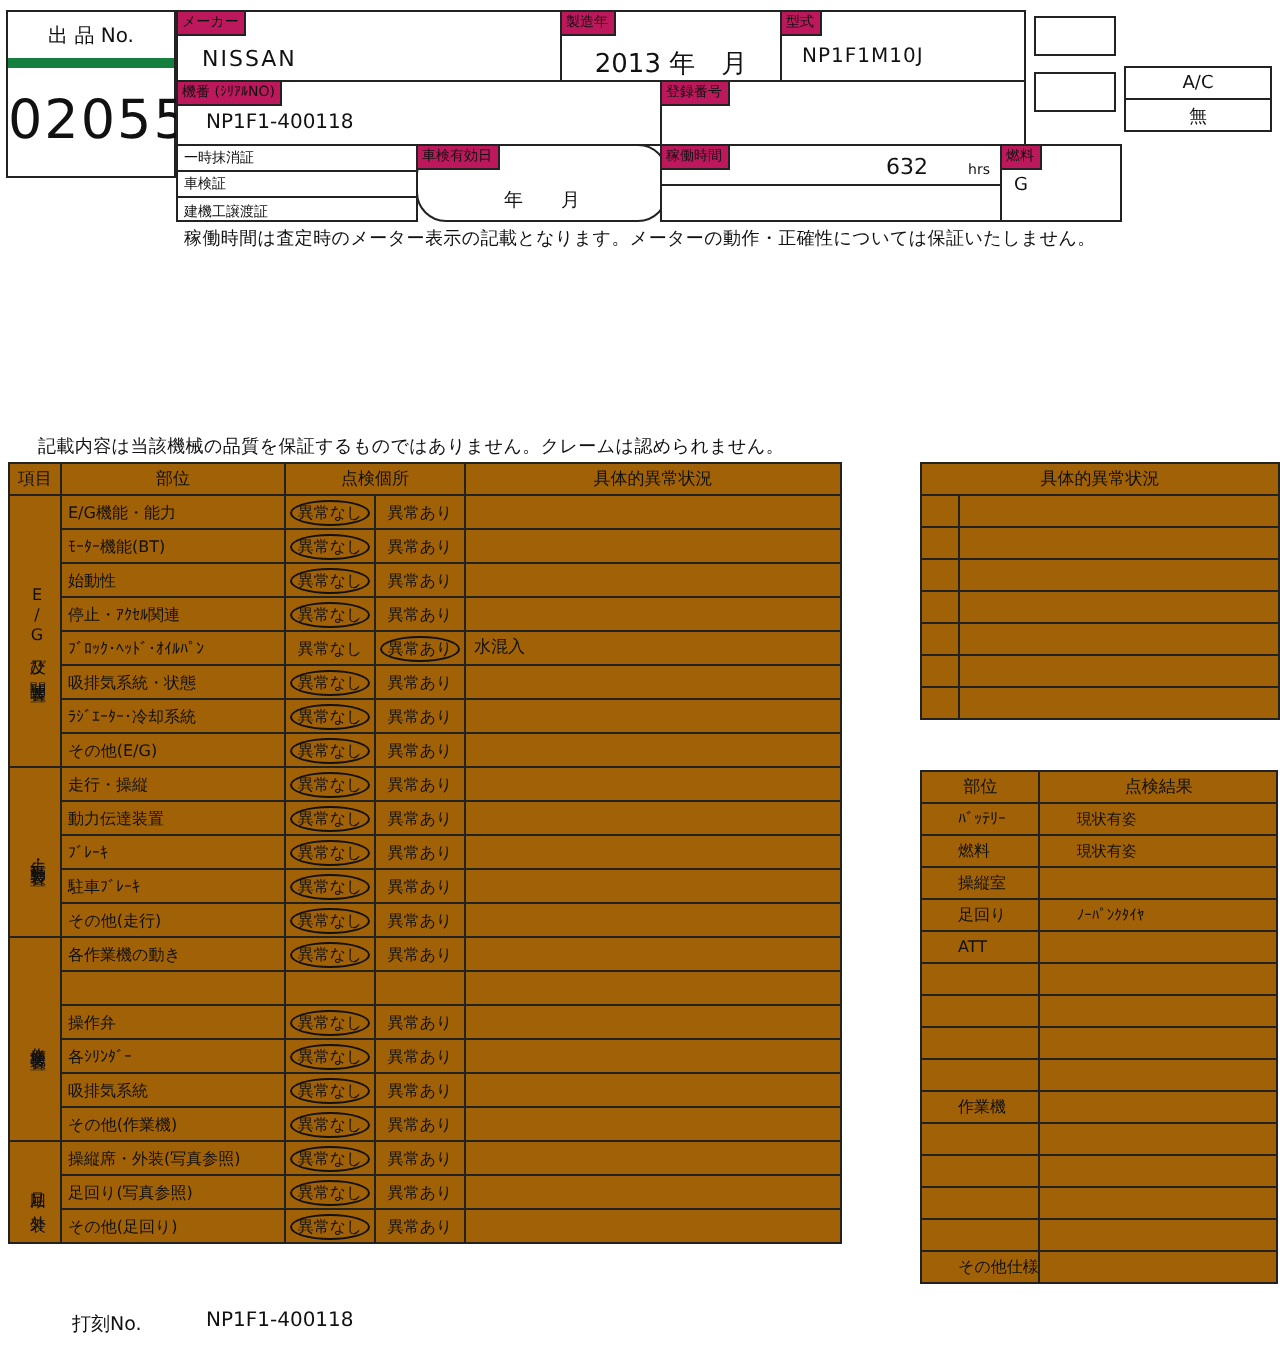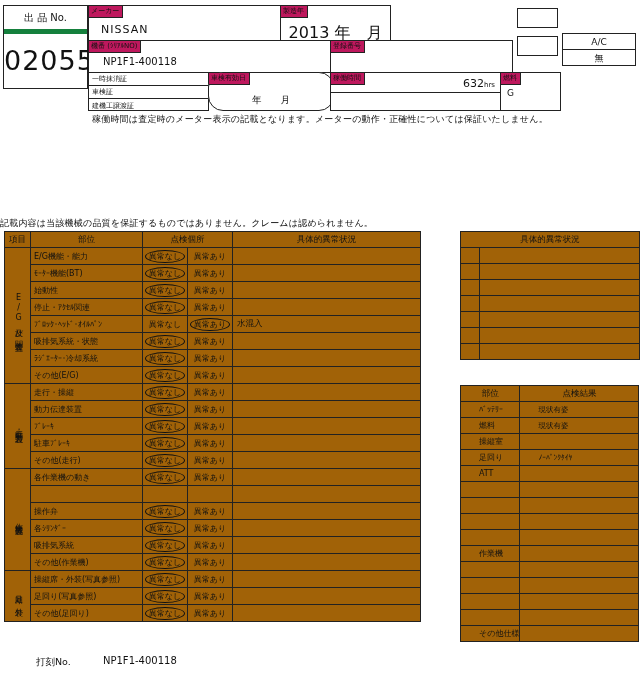--- a/index.html
+++ b/index.html
@@ -36,21 +36,25 @@
     <div style="height:23px;border-bottom:5px solid #15803d;display:flex;align-items:center;justify-content:center;font-size:10px;">出 品 No.</div>
     <div style="text-align:center;font-size:27px;letter-spacing:1px;padding-top:11px;">02055</div>
   </div>
 
   <div class="cell" style="left:88px;top:5px;width:193px;height:36px;">
     <span class="tag">メーカー</span>
     <div class="abs" style="left:12px;top:17px;font-size:11px;letter-spacing:1px;">NISSAN</div>
   </div>
   <div class="cell" style="left:280px;top:5px;width:111px;height:36px;">
     <span class="tag">製造年</span>
-    <div class="abs" style="left:0;right:0;top:17px;text-align:center;font-size:16px;">2013 年　月</div>
+    <div class="abs" style="left:0;right:0;top:17px;text-align:center;font-size:13px;">2013 年　月</div>
+  </div>
+  <div class="cell" style="left:390px;top:5px;width:123px;height:36px;">
+    <span class="tag">型式</span>
+    <div class="abs" style="left:10px;top:17px;font-size:10px;letter-spacing:0.5px;">NP1F1M10J</div>
   </div>
 
   <div class="cell" style="left:88px;top:40px;width:243px;height:33px;">
     <span class="tag">機番 (ｼﾘｱﾙNO)</span>
     <div class="abs" style="left:14px;top:15px;font-size:10px;">NP1F1-400118</div>
   </div>
   <div class="cell" style="left:330px;top:40px;width:183px;height:33px;">
     <span class="tag">登録番号</span>
   </div>
 
@@ -66,31 +70,31 @@
     <div class="docrow" style="border-bottom:1px solid #222;">車検証</div>
     <div class="docrow">建機工譲渡証</div>
   </div>
   <div class="cell" style="left:208px;top:72px;width:126px;height:39px;border-radius:15px;">
     <span class="tag">車検有効日</span>
     <div class="abs" style="left:0;right:0;bottom:3px;text-align:center;font-size:9.5px;">年　　月</div>
   </div>
   <div class="cell" style="left:330px;top:72px;width:171px;height:39px;">
     <div style="position:relative;height:19px;border-bottom:1px solid #222;">
       <span class="tag">稼働時間</span>
-      <span class="abs" style="right:16px;top:4px;font-size:11px;">632</span>
+      <span class="abs" style="right:36px;top:4px;font-size:11px;">632</span>
       <span class="abs" style="right:5px;top:8px;font-size:7px;">hrs</span>
     </div>
   </div>
   <div class="cell" style="left:500px;top:72px;width:61px;height:39px;">
     <span class="tag">燃料</span>
     <div class="abs" style="left:6px;top:15px;font-size:9px;">G</div>
   </div>
 
   <div class="note" style="left:92px;top:113px;">稼働時間は査定時のメーター表示の記載となります。メーターの動作・正確性については保証いたしません。</div>
-  <div class="note" style="left:0;top:217px;font-family:Liberation Mono, monospace;">記載内容は当該機械の品質を保証するものではありません。クレームは認められません。</div>
+  <div class="note" style="left:19px;top:217px;font-family:Liberation Mono, monospace;">記載内容は当該機械の品質を保証するものではありません。クレームは認められません。</div>
 
   <table class="main abs" style="left:4px;top:231px;">
     <colgroup>
         <col style="width:26px">
         <col style="width:112px">
         <col style="width:45px">
         <col style="width:45px">
         <col style="width:188px">
       </colgroup>
     <thead>

